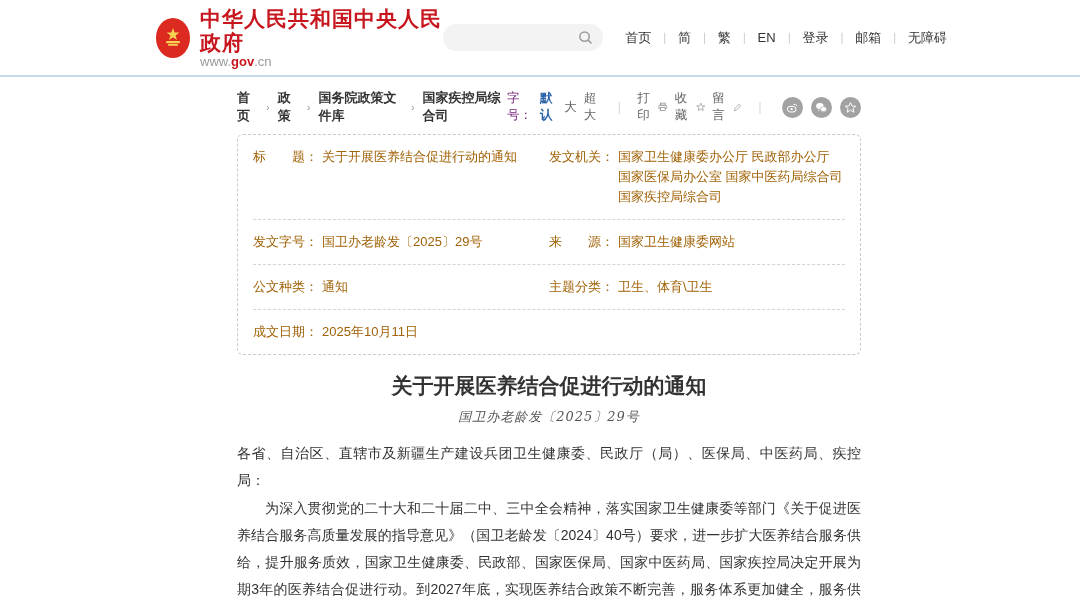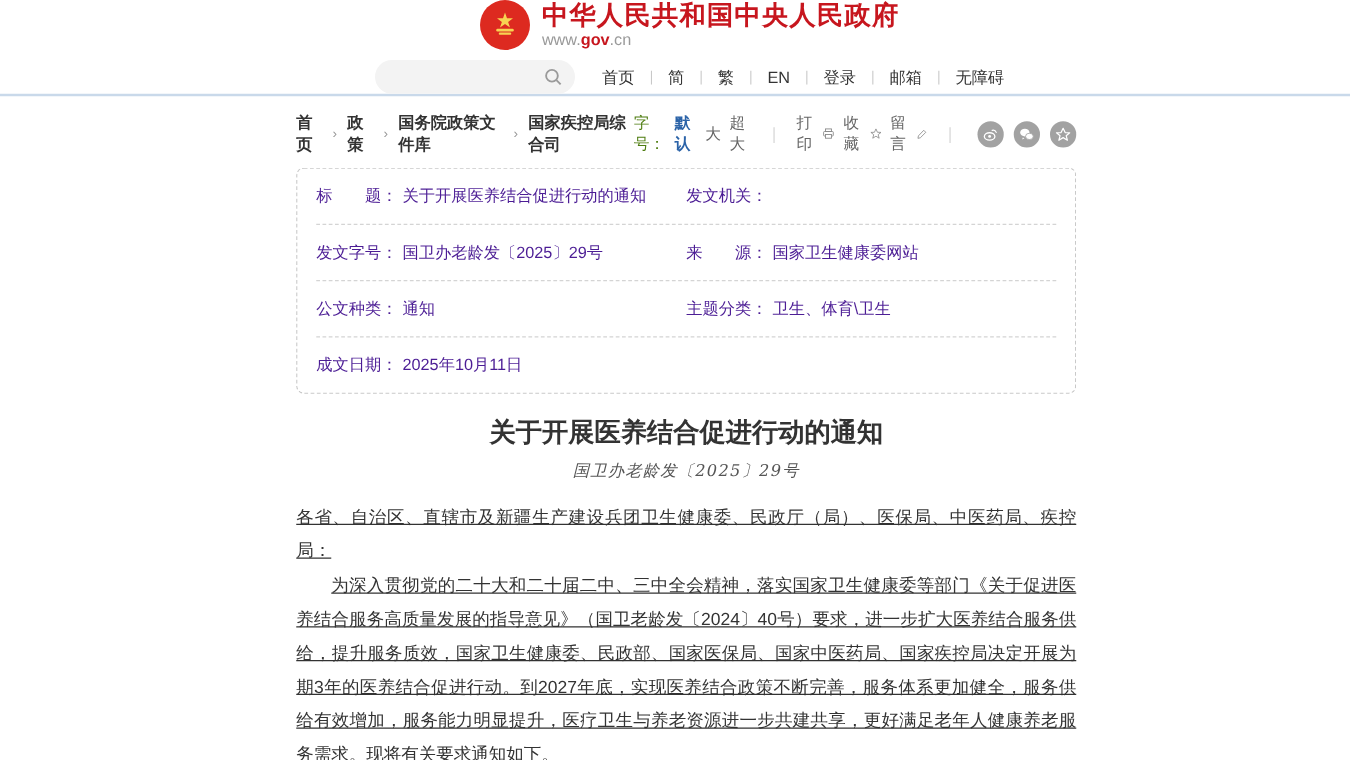--- a/index.html
+++ b/index.html
@@ -2,21 +2,21 @@
 <html lang="zh"><head>
 <meta charset="utf-8">
 <style>
   * { margin:0; padding:0; box-sizing:border-box; }
   html,body { width:1080px; height:608px; overflow:hidden; background:#fff;
     font-family:"Liberation Sans","DejaVu Sans",sans-serif; }
 
   
   .site-header { height:77px; display:flex; align-items:center;
     justify-content:space-between; padding:0 133px 0 156px; background:#fff;
-    border-bottom:2px solid #c9d9ea;flex-direction:column; }
+    border-bottom:2px solid #c9d9ea; }
   .logo-wrap { display:flex; align-items:center; gap:10px; cursor:pointer; }
   .emblem { width:40px; height:40px; border-radius:50%; background:#dd2a20;
     display:flex; align-items:center; justify-content:center; position:relative; }
   .emblem svg { display:block; }
   .logo-text .site-title { font-size:21px; font-weight:bold; color:#c7161e;
     letter-spacing:1px; line-height:24px; }
   .logo-text .site-url { font-size:13px; color:#9a9a9a; line-height:14px; }
   .logo-text .site-url b { color:#c7161e; }
   .header-right { display:flex; align-items:center; gap:22px; }
   .search-pill { width:160px; height:27px; border-radius:14px; background:#f3f3f3;
@@ -31,46 +31,46 @@
   
   .content-col { width:624px; margin-left:237px; }
   .crumb-row { display:flex; align-items:center; justify-content:space-between;
     margin-top:12px; }
   .breadcrumb { display:flex; align-items:center; font-size:13px; color:#333;
     font-weight:bold; }
   .breadcrumb .crumb { cursor:pointer; }
   .breadcrumb .crumb-sep { color:#999; font-weight:normal; margin:0 8px; font-size:11px; }
   .doc-toolbar { display:flex; align-items:center; font-size:12.5px; color:#666;
     gap:7px; }
-  .doc-toolbar .tb-label { color:#4d7c0f; }
+  .doc-toolbar .tb-label { color:#701a75; }
   .doc-toolbar .tb-active { color:#2b63a8; font-weight:bold; cursor:pointer; }
   .doc-toolbar .tb-btn { cursor:pointer; display:flex; align-items:center; gap:4px; }
   .doc-toolbar .tb-sep { color:#ccc; margin:0 5px; }
   .share-icons { display:flex; gap:8px; margin-left:4px; }
   .share-circle { width:21px; height:21px; border-radius:50%; background:#a2a2a2;
     display:flex; align-items:center; justify-content:center; cursor:pointer; }
 
   
   .meta-box { margin-top:9px; border:1px dashed #c9c9c9; border-radius:6px;
-    padding:0 15px; font-size:13px; color:#4c1d95; }
+    padding:0 15px; font-size:13px; color:#a16207; }
   .meta-row { display:flex; padding:12px 0; }
   .meta-row + .meta-row { border-top:1px dashed #d4d4d4; }
   .meta-cell { width:50%; display:flex; line-height:20px; }
   .meta-cell .m-label { white-space:nowrap; }
   .meta-cell .m-value { margin-left:4px; }
 
   
   .doc-title { margin-top:17px; text-align:center; font-size:21px; font-weight:bold;
     color:#333; font-family:"DejaVu Serif","Liberation Serif",serif; }
   .doc-number { margin-top:8px; text-align:center; font-size:13px; color:#555;
     font-family:"DejaVu Serif","Liberation Serif",serif; font-style:italic;
     letter-spacing:1px; }
   .doc-body { margin-top:14px; font-size:14px; color:#333; line-height:27px;
     text-align:justify; }
-  .doc-body p { margin-bottom:1px;text-decoration:underline; }
+  .doc-body p { margin-bottom:1px; }
   .indent { text-indent:2em; }
 </style>
 </head>
 <body>
 
 <header class="site-header">
   <div class="logo-wrap">
     <div class="emblem">
       <svg width="26" height="26" viewBox="0 0 26 26">
         <polygon points="13,3 14.6,7.6 19.4,7.6 15.5,10.5 17,15 13,12.2 9,15 10.5,10.5 6.6,7.6 11.4,7.6" fill="#f7d352"></polygon>
@@ -175,20 +175,21 @@
   </div>
 
   <div class="meta-box">
     <div class="meta-row">
       <div class="meta-cell">
         <span class="m-label">标　　题：</span>
         <span class="m-value">关于开展医养结合促进行动的通知</span>
       </div>
       <div class="meta-cell">
         <span class="m-label">发文机关：</span>
+        <span class="m-value">国家卫生健康委办公厅 民政部办公厅 国家医保局办公室 国家中医药局综合司 国家疾控局综合司</span>
       </div>
     </div>
     <div class="meta-row">
       <div class="meta-cell">
         <span class="m-label">发文字号：</span>
         <span class="m-value">国卫办老龄发〔2025〕29号</span>
       </div>
       <div class="meta-cell">
         <span class="m-label">来　　源：</span>
         <span class="m-value">国家卫生健康委网站</span>

